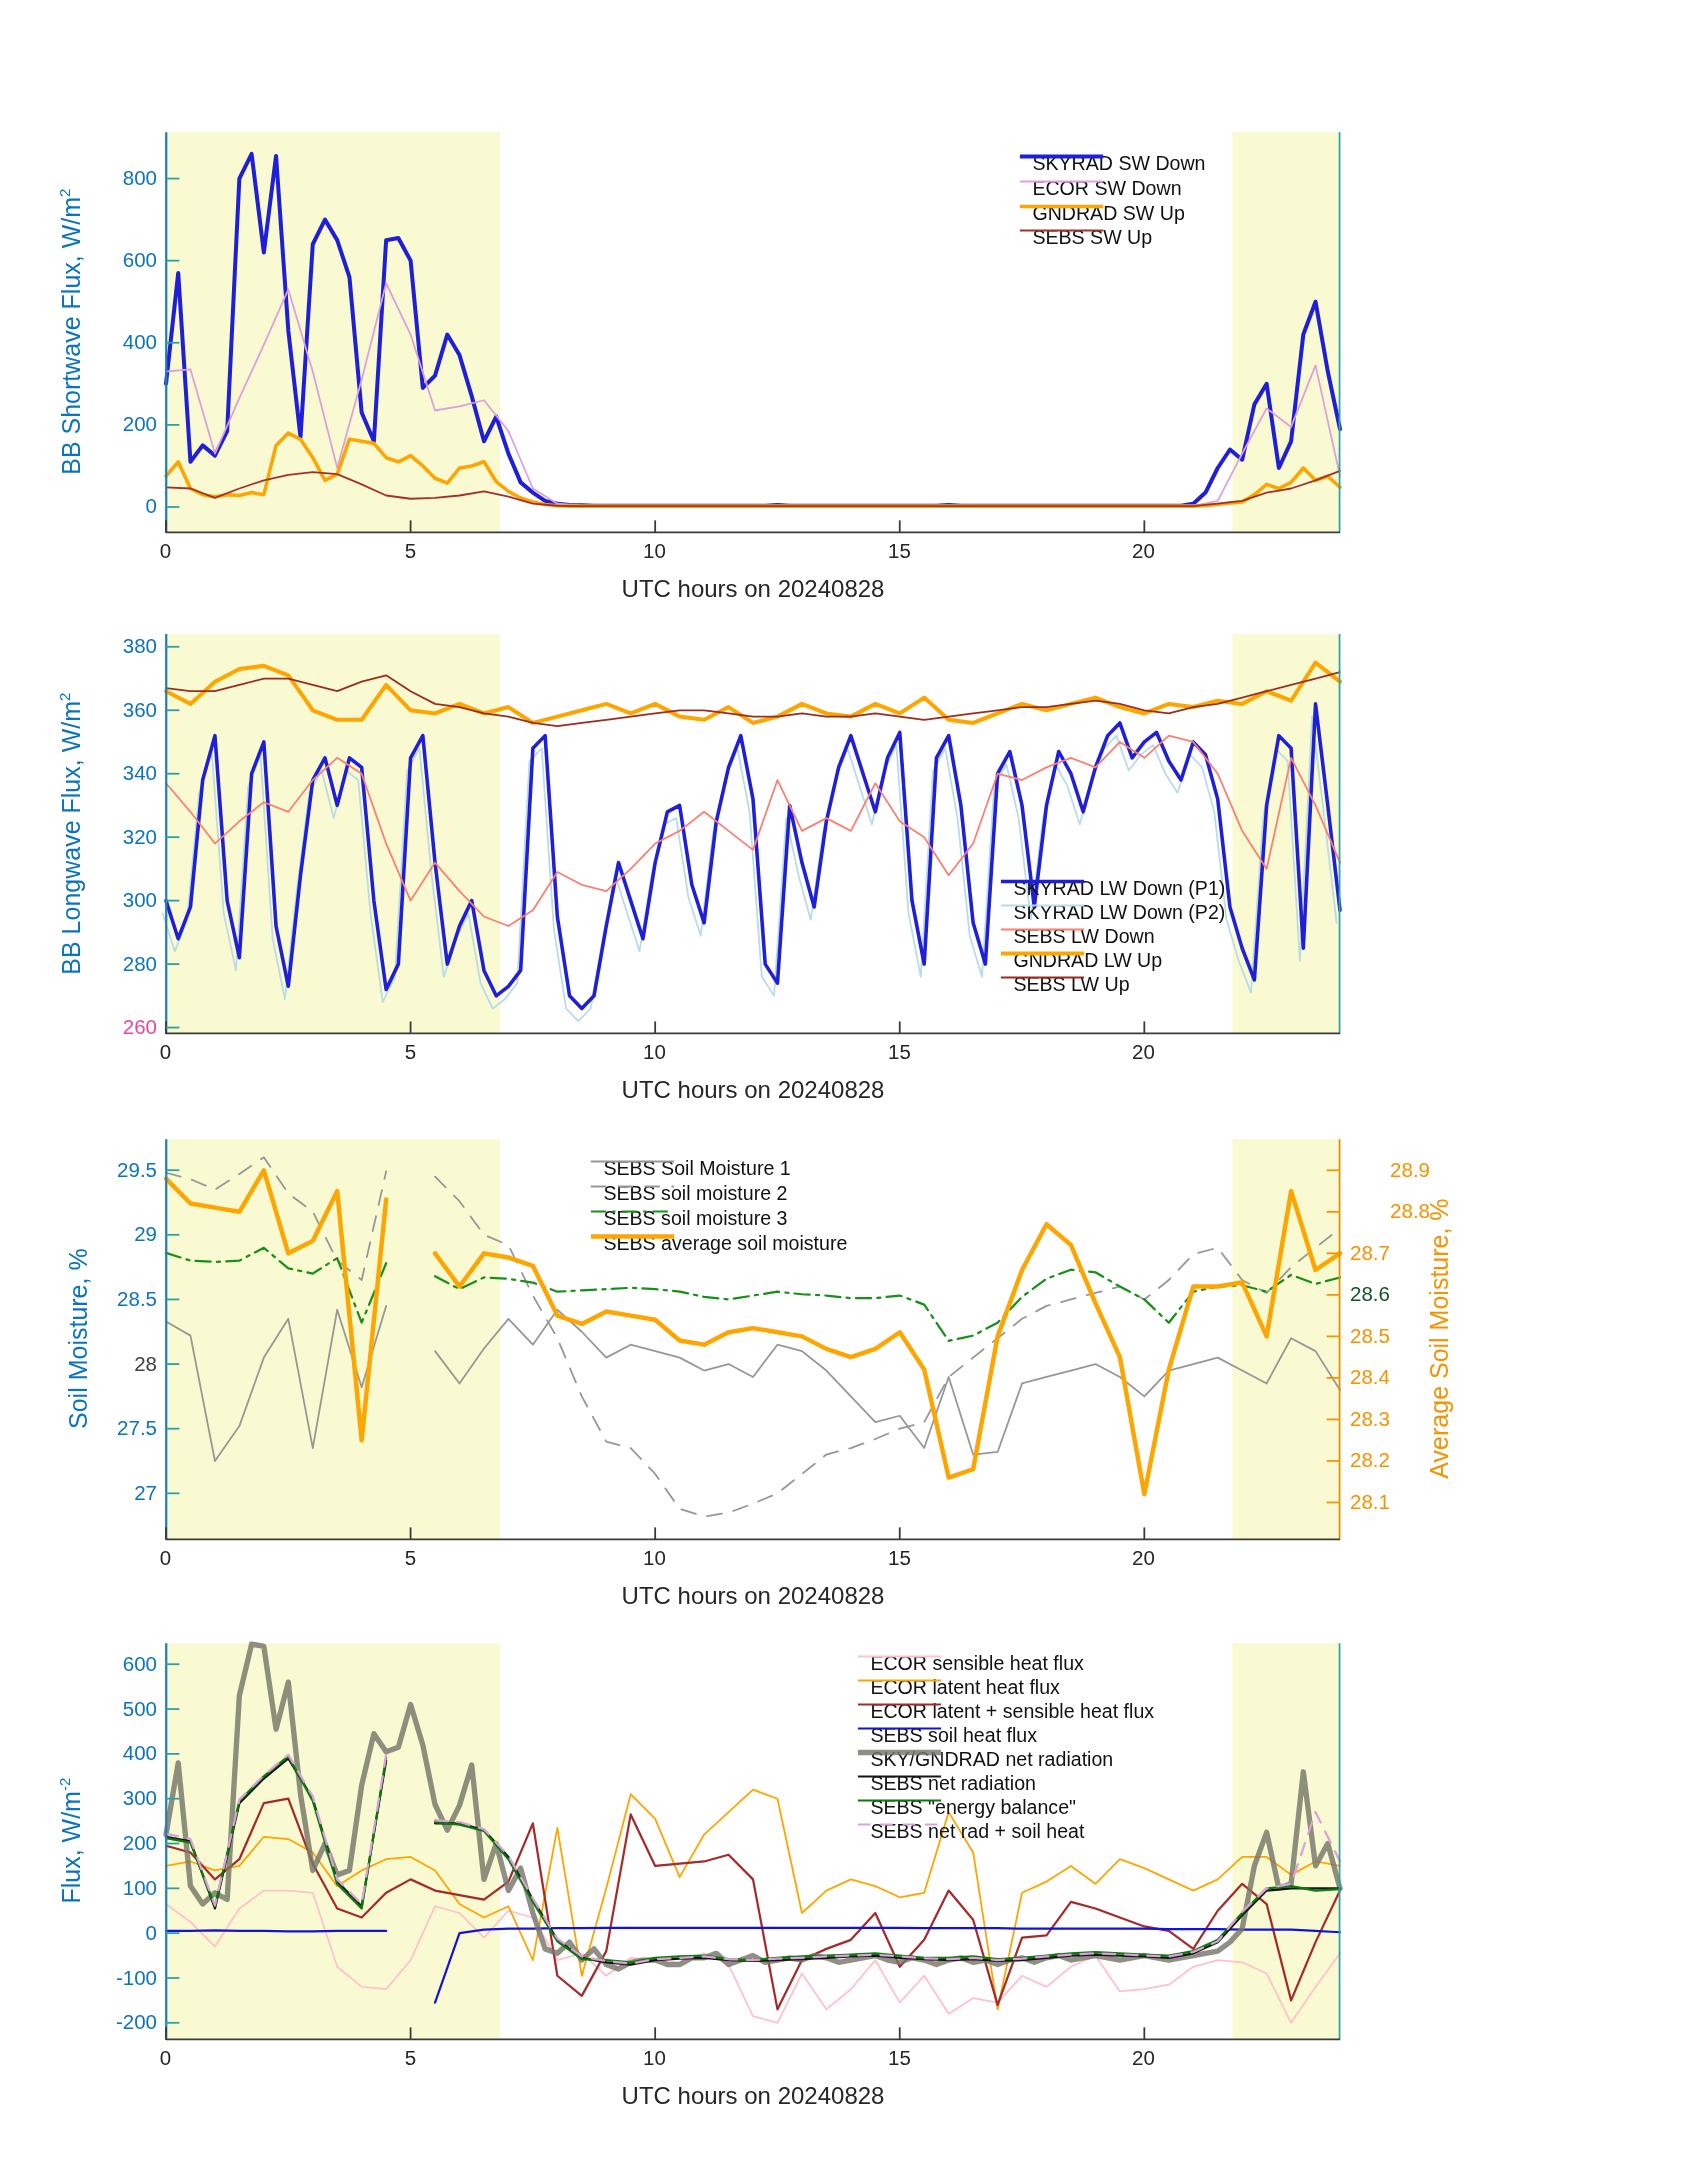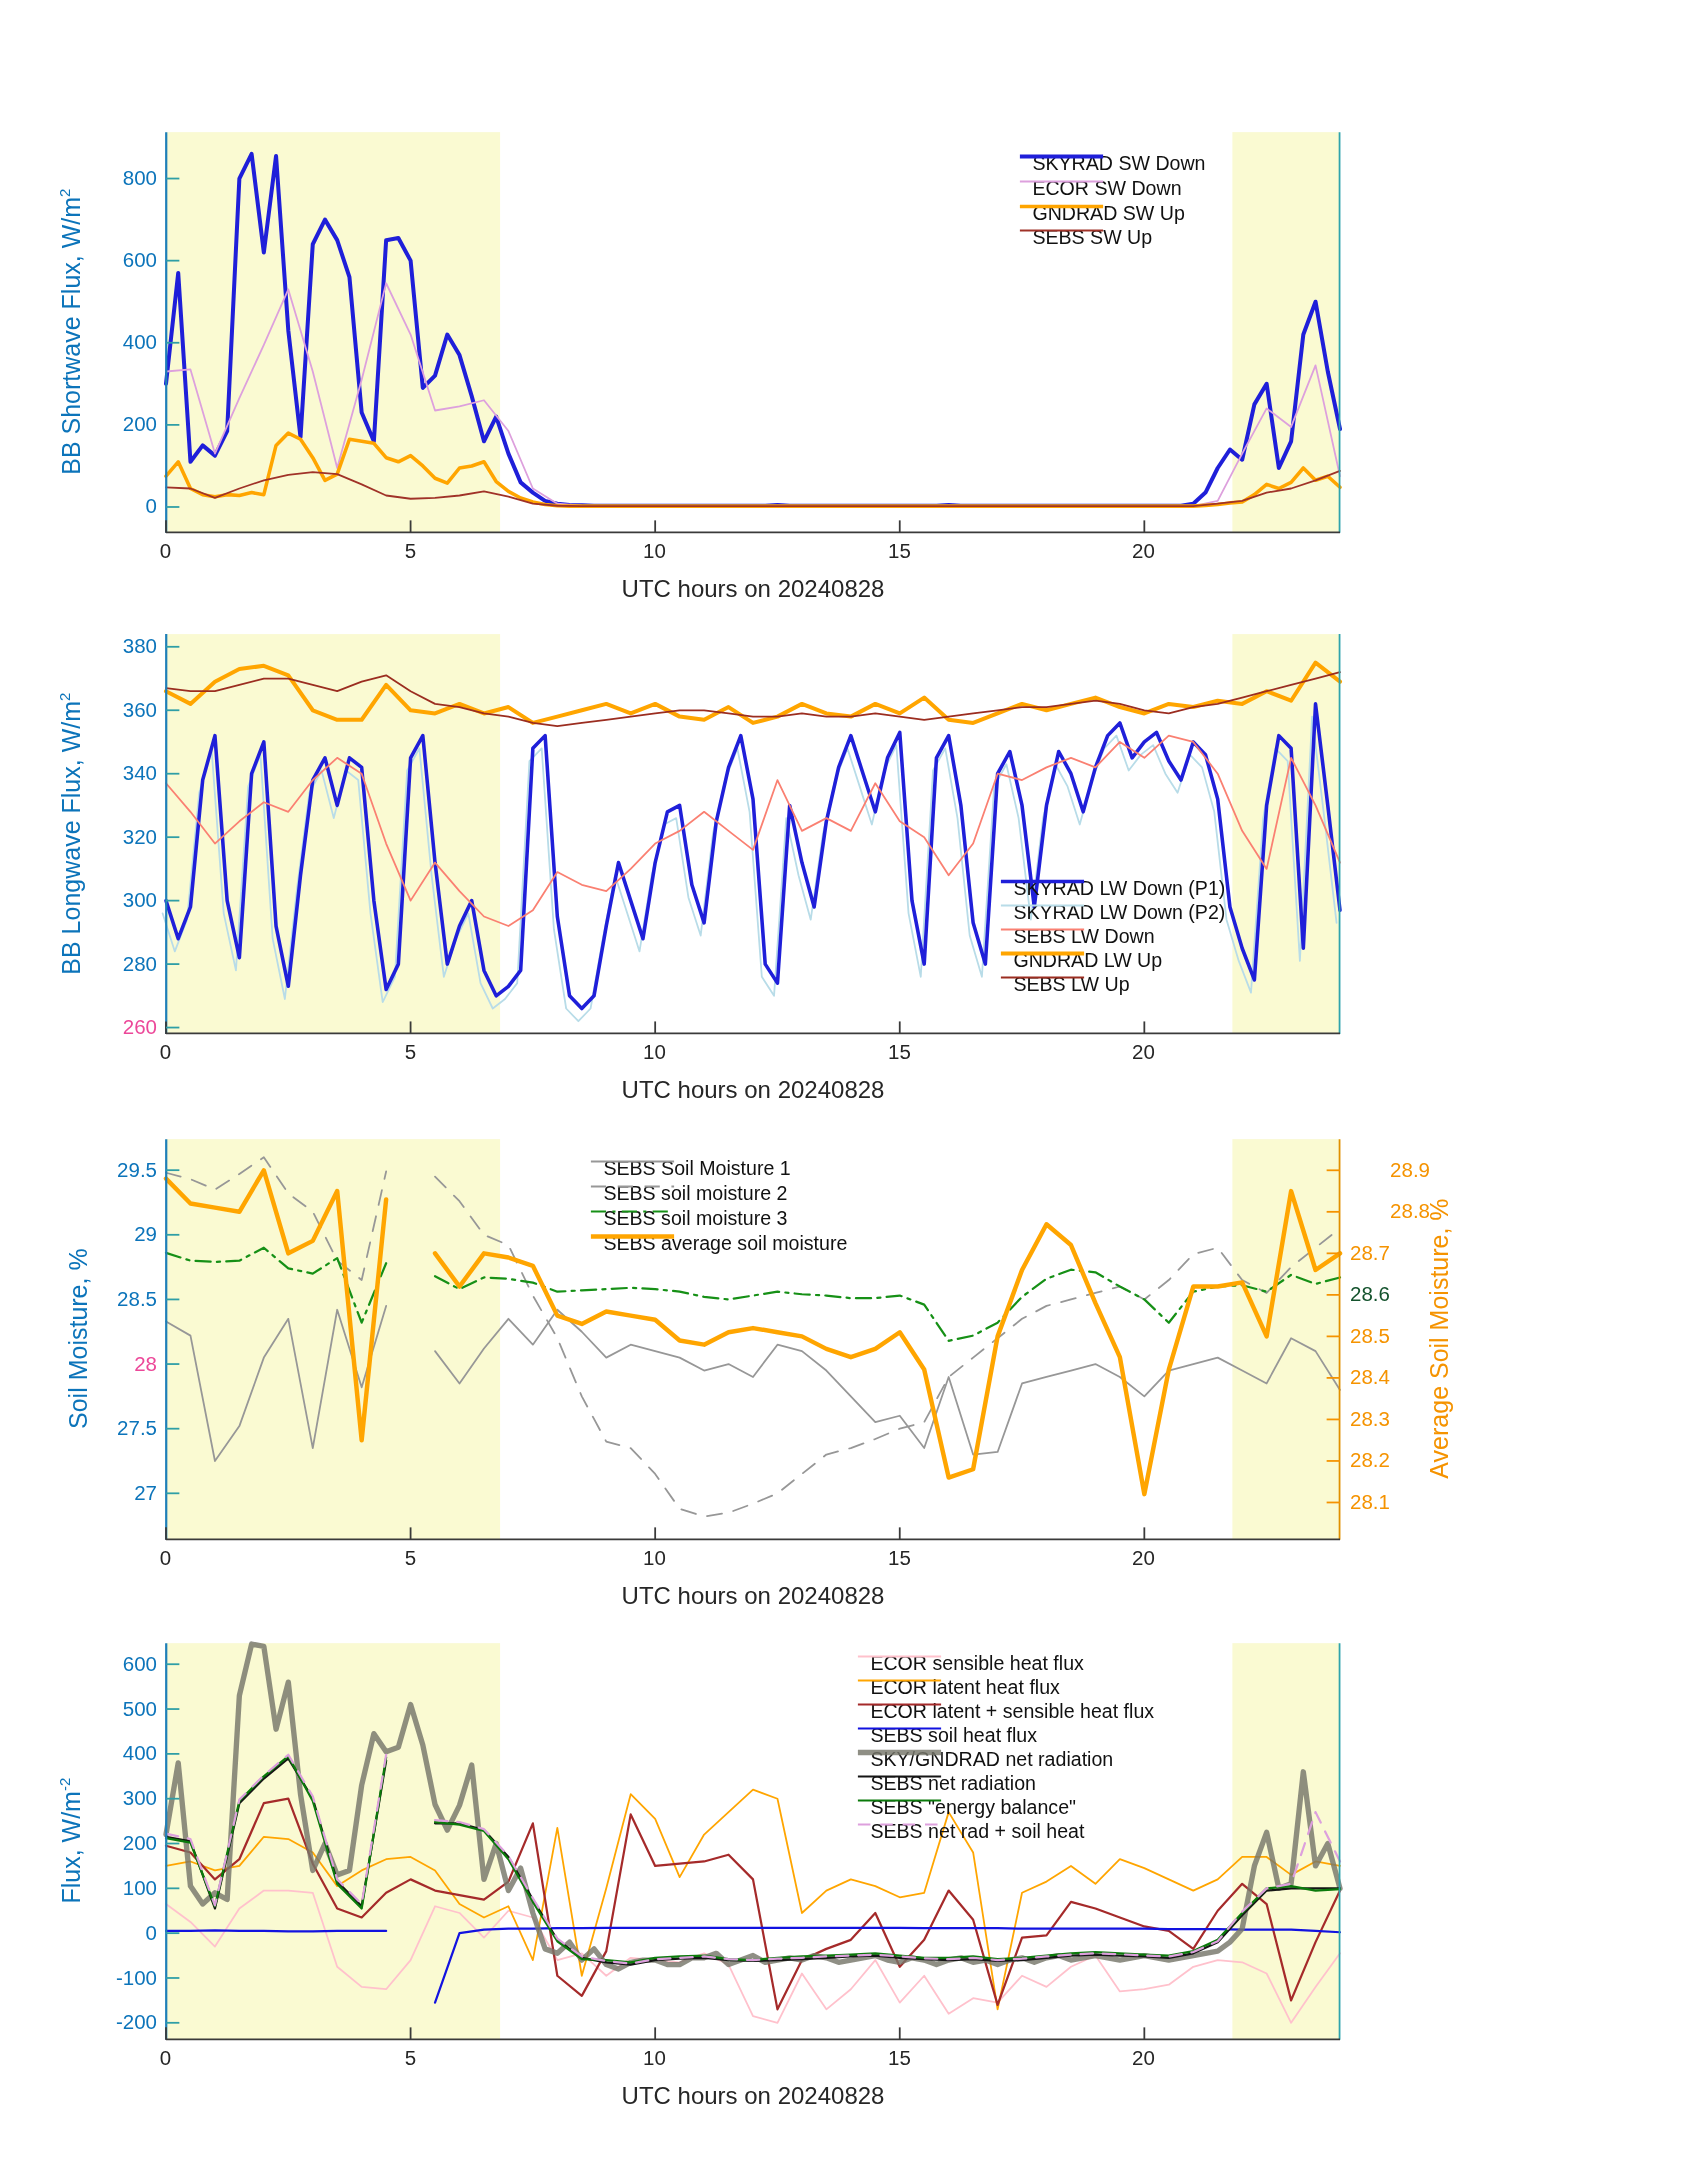--- a/index.html
+++ b/index.html
@@ -188,21 +188,21 @@
         <line x1="2634" y1="163.03108808290222" x2="2604" y2="163.03108808290222" stroke="#F59300" stroke-width="4"></line>
         <line x1="2634" y1="69.87046632124611" x2="2604" y2="69.87046632124611" stroke="#F59300" stroke-width="4"></line>
       </svg>
       <div class="ticklab" style="color: rgb(38, 38, 38); left: -27px; top: 409px; width: 53px; text-align: center;">0</div>
       <div class="ticklab" style="color: rgb(38, 38, 38); left: 218px; top: 409px; width: 53px; text-align: center;">5</div>
       <div class="ticklab" style="color: rgb(38, 38, 38); left: 462px; top: 409px; width: 53px; text-align: center;">10</div>
       <div class="ticklab" style="color: rgb(38, 38, 38); left: 707px; top: 409px; width: 53px; text-align: center;">15</div>
       <div class="ticklab" style="color: rgb(38, 38, 38); left: 951px; top: 409px; width: 53px; text-align: center;">20</div>
       <div class="ticklab" style="color: rgb(12, 116, 186); left: -96px; top: 344px; width: 87px; text-align: right;">27</div>
       <div class="ticklab" style="color: rgb(12, 116, 186); left: -96px; top: 279px; width: 87px; text-align: right;">27.5</div>
-      <div class="ticklab" style="color: #ec4899; left: -96px; top: 215px; width: 87px; text-align: right;">28</div>
+      <div class="ticklab" style="color: #404040; left: -96px; top: 215px; width: 87px; text-align: right;">28</div>
       <div class="ticklab" style="color: rgb(12, 116, 186); left: -96px; top: 150px; width: 87px; text-align: right;">28.5</div>
       <div class="ticklab" style="color: rgb(12, 116, 186); left: -96px; top: 85px; width: 87px; text-align: right;">29</div>
       <div class="ticklab" style="color: rgb(12, 116, 186); left: -96px; top: 21px; width: 87px; text-align: right;">29.5</div>
       <div class="ticklab" style="color: rgb(245, 147, 0); left: 1184px; top: 353px; width: 80px; text-align: left;">28.1</div>
       <div class="ticklab" style="color: rgb(245, 147, 0); left: 1184px; top: 311px; width: 80px; text-align: left;">28.2</div>
       <div class="ticklab" style="color: rgb(245, 147, 0); left: 1184px; top: 270px; width: 80px; text-align: left;">28.3</div>
       <div class="ticklab" style="color: rgb(245, 147, 0); left: 1184px; top: 228px; width: 80px; text-align: left;">28.4</div>
       <div class="ticklab" style="color: rgb(245, 147, 0); left: 1184px; top: 187px; width: 80px; text-align: left;">28.5</div>
       <div class="ticklab" style="color: #14532d; left: 1184px; top: 145px; width: 80px; text-align: left;">28.6</div>
       <div class="ticklab" style="color: rgb(245, 147, 0); left: 1184px; top: 104px; width: 80px; text-align: left;">28.7</div>

